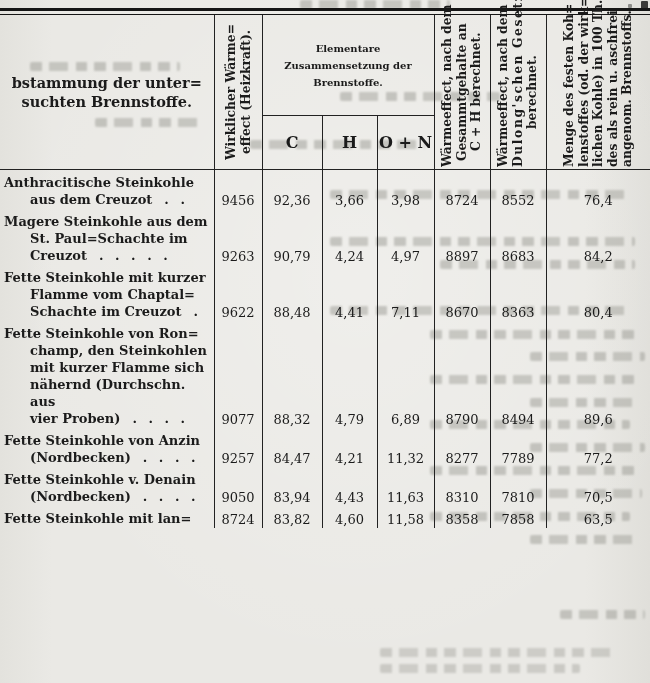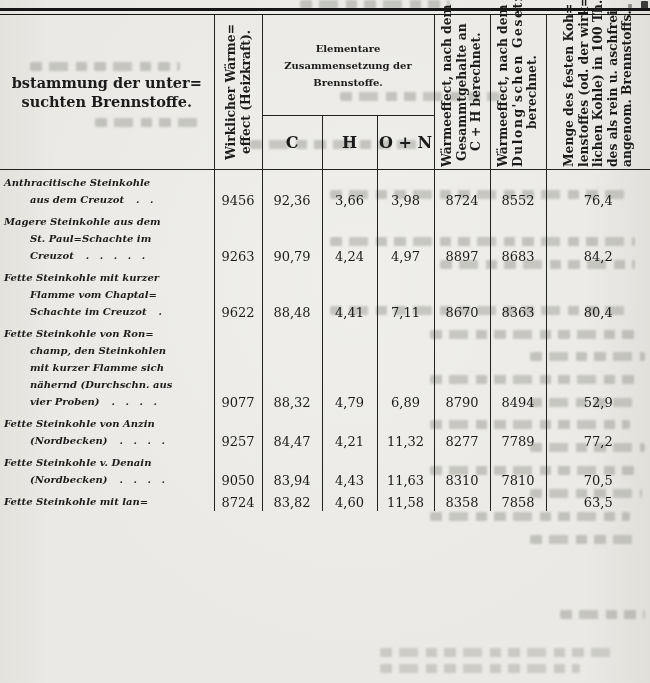--- a/index.html
+++ b/index.html
@@ -34,21 +34,21 @@
   .subth{height:53px;vertical-align:middle;text-align:center;font-size:16px;font-weight:bold;}
   .rotcell{vertical-align:middle;}
   .rot{
     writing-mode:vertical-rl;transform:rotate(180deg);
     margin:0 auto;height:150px;
     font-size:12.3px;line-height:14.5px;font-weight:bold;
     text-align:center;white-space:nowrap;
   }
   .rot .sperr{letter-spacing:1.6px;}
   
-  td.label{font-size:10px;font-weight:bold;line-height:17px;padding:4px 2px 1px 4px;vertical-align:bottom;font-style:italic;}
+  td.label{font-size:13px;font-weight:bold;line-height:17px;padding:4px 2px 1px 4px;vertical-align:bottom;}
   td.label .l1{padding-left:26px;}
   td.label .lastline{display:flex;align-items:flex-start;}
   .leaders{margin-left:12px;word-spacing:7px;white-space:nowrap;}
   td.val{vertical-align:bottom;text-align:center;font-size:13px;padding:0 1px 1px 1px;}
 </style>
 </head>
 <body>
 
 <div class="bleed-layer">
   <div class="bleed" style="left:300px;top:0px;width:150px"></div>
@@ -200,21 +200,21 @@
               <span>vier Proben)</span>
               <span class="leaders">. . . .</span>
             </div>
           </td>
           <td class="val vline">9077</td>
           <td class="val vline">88,32</td>
           <td class="val vline">4,79</td>
           <td class="val vline">6,89</td>
           <td class="val vline">8790</td>
           <td class="val vline">8494</td>
-          <td class="val vline">52,9</td>
+          <td class="val vline">89,6</td>
         </tr>
         <tr>
           <td class="label">
             <div class="lline l0">Fette Steinkohle von Anzin</div>
             <div class="lline l1 lastline">
               <span>(Nordbecken)</span>
               <span class="leaders">. . . .</span>
             </div>
           </td>
           <td class="val vline">9257</td>

